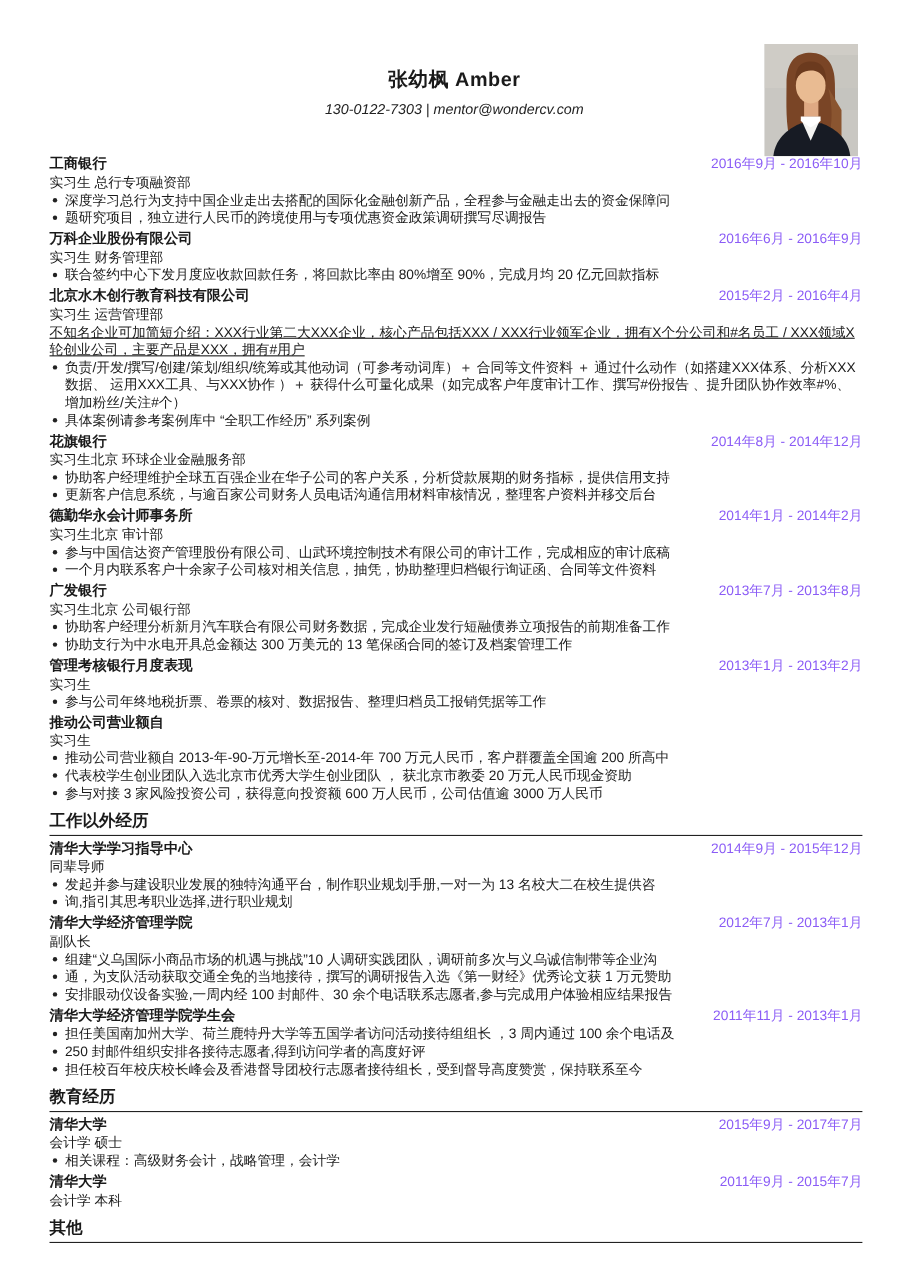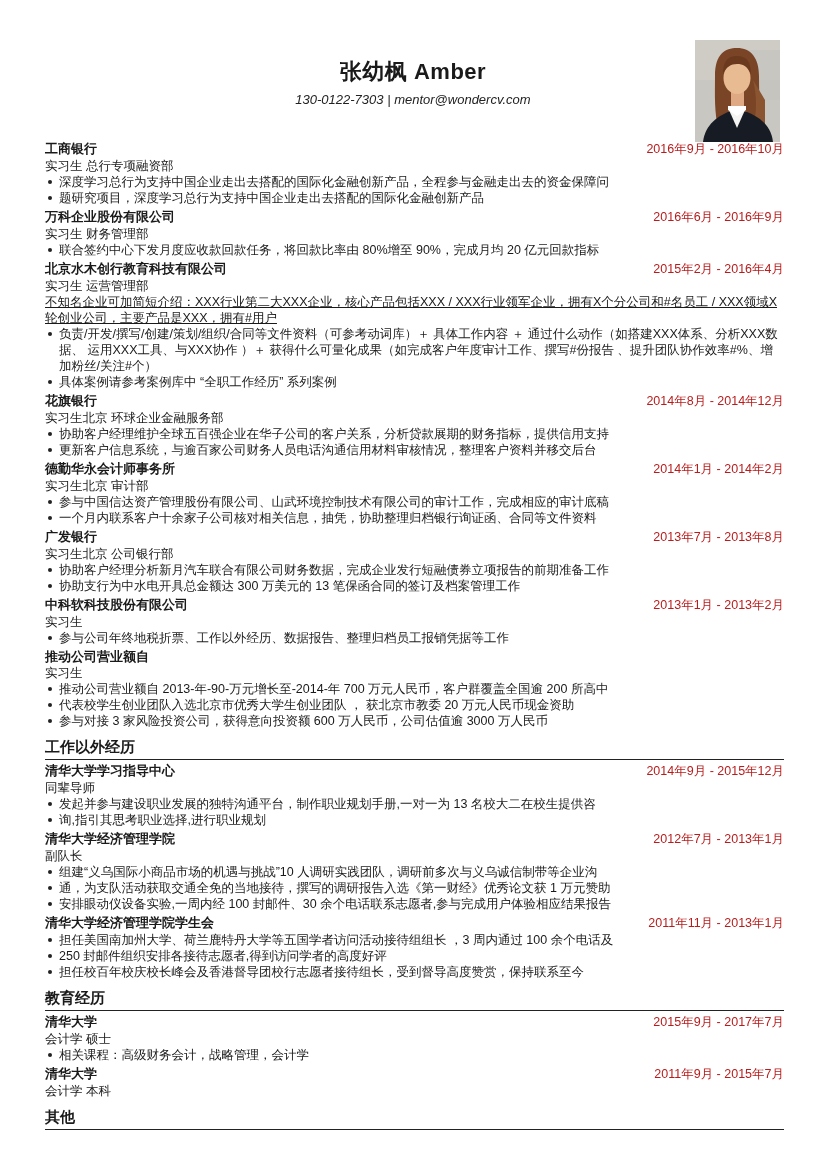--- a/index.html
+++ b/index.html
@@ -7,38 +7,38 @@
   .page {
     position:relative;
     width:826px; height:1169px;
     margin:0 auto;
     background:#ffffff;
     color:#1a1a1a;
     font-family:"Liberation Sans","DejaVu Sans",sans-serif;
     overflow:hidden;
   }
   .header { padding-top:58px; text-align:center; }
-  .name { font-size:22px; font-weight:bold; line-height:28px; letter-spacing:.5px; }
+  .name { font-size:18px; font-weight:bold; line-height:28px; letter-spacing:.5px; }
   .contact { font-size:13px; line-height:20px; margin-top:4px; color:#222;font-style:italic; }
   .photo {
     position:absolute; top:40px; right:46px;
     width:85px; height:102px; overflow:hidden; background:#c9c7c2;
   }
   .content { padding:0 42px 0 45px; }
   .section { margin-top:8px; }
   .section.first { margin-top:30px; }
   .sec-title {
     font-size:15px; font-weight:bold; line-height:20px;
     padding-bottom:2px; margin-bottom:2px;
     border-bottom:1.5px solid #222;
   }
   .entry { margin-top:2px; }
   .entry-head { display:flex; justify-content:space-between; align-items:baseline; line-height:17px;gap:26px; }
   .org { font-size:13px; font-weight:bold; white-space:nowrap; }
-  .date { font-size:12.5px; white-space:nowrap; color:#b91c1c; }
+  .date { font-size:12.5px; white-space:nowrap; color:#8b5cf6; }
   .role { font-size:12.5px; line-height:16px; }
   .intro { font-size:12.5px; line-height:16px;text-decoration:underline; }
   ul.bullets { list-style:none; }
   li.bullet {
     position:relative; font-size:12.5px; line-height:16px;
     padding-left:14px;
   }
   li.bullet::before {
     content:""; position:absolute; left:3px; top:6px;
     width:4px; height:4px; border-radius:50%; background:#222;
@@ -75,21 +75,21 @@
     <div class="section first">
 
       <div class="entry">
         <div class="entry-head">
           <span class="org">工商银行</span>
           <span class="date">2016年9月 - 2016年10月</span>
         </div>
         <div class="role">实习生 总行专项融资部</div>
         <ul class="bullets">
           <li class="bullet">深度学习总行为支持中国企业走出去搭配的国际化金融创新产品，全程参与金融走出去的资金保障问</li>
-          <li class="bullet">题研究项目，深度学习总行为支持中国企业走出去搭配的国际化金融创新产品</li>
+          <li class="bullet">题研究项目，独立进行人民币的跨境使用与专项优惠资金政策调研撰写尽调报告</li>
         </ul>
       </div>
 
       <div class="entry">
         <div class="entry-head">
           <span class="org">万科企业股份有限公司</span>
           <span class="date">2016年6月 - 2016年9月</span>
         </div>
         <div class="role">实习生 财务管理部</div>
         <ul class="bullets">
@@ -98,21 +98,21 @@
       </div>
 
       <div class="entry">
         <div class="entry-head">
           <span class="org">北京水木创行教育科技有限公司</span>
           <span class="date">2015年2月 - 2016年4月</span>
         </div>
         <div class="role">实习生 运营管理部</div>
         <div class="intro">不知名企业可加简短介绍：XXX行业第二大XXX企业，核心产品包括XXX / XXX行业领军企业，拥有X个分公司和#名员工 / XXX领域X轮创业公司，主要产品是XXX，拥有#用户</div>
         <ul class="bullets">
-          <li class="bullet">负责/开发/撰写/创建/策划/组织/合同等文件资料（可参考动词库）＋ 具体工作内容 ＋ 通过什么动作（如搭建XXX体系、分析XXX数据、 运用XXX工具、与XXX协作 ）＋ 获得什么可量化成果（如完成客户年度审计工作、撰写#份报告 、提升团队协作效率#%、增加粉丝/关注#个）</li>
+          <li class="bullet">负责/开发/撰写/创建/策划/组织/统筹或其他动词（可参考动词库）＋ 合同等文件资料 ＋ 通过什么动作（如搭建XXX体系、分析XXX数据、 运用XXX工具、与XXX协作 ）＋ 获得什么可量化成果（如完成客户年度审计工作、撰写#份报告 、提升团队协作效率#%、增加粉丝/关注#个）</li>
           <li class="bullet">具体案例请参考案例库中 “全职工作经历” 系列案例</li>
         </ul>
       </div>
 
       <div class="entry">
         <div class="entry-head">
           <span class="org">花旗银行</span>
           <span class="date">2014年8月 - 2014年12月</span>
         </div>
         <div class="role">实习生北京 环球企业金融服务部</div>
@@ -141,26 +141,26 @@
         </div>
         <div class="role">实习生北京 公司银行部</div>
         <ul class="bullets">
           <li class="bullet">协助客户经理分析新月汽车联合有限公司财务数据，完成企业发行短融债券立项报告的前期准备工作</li>
           <li class="bullet">协助支行为中水电开具总金额达 300 万美元的 13 笔保函合同的签订及档案管理工作</li>
         </ul>
       </div>
 
       <div class="entry">
         <div class="entry-head">
-          <span class="org">中科软科技股份有限公司</span>
+          <span class="org">管理考核银行月度表现</span>
           <span class="date">2013年1月 - 2013年2月</span>
         </div>
         <div class="role">实习生</div>
         <ul class="bullets">
-          <li class="bullet">参与公司年终地税折票、工作以外经历、数据报告、整理归档员工报销凭据等工作</li>
+          <li class="bullet">参与公司年终地税折票、卷票的核对、数据报告、整理归档员工报销凭据等工作</li>
         </ul>
       </div>
 
       <div class="entry">
         <div class="entry-head">
           <span class="org">推动公司营业额自</span>
           <span class="date"></span>
         </div>
         <div class="role">实习生</div>
         <ul class="bullets">

